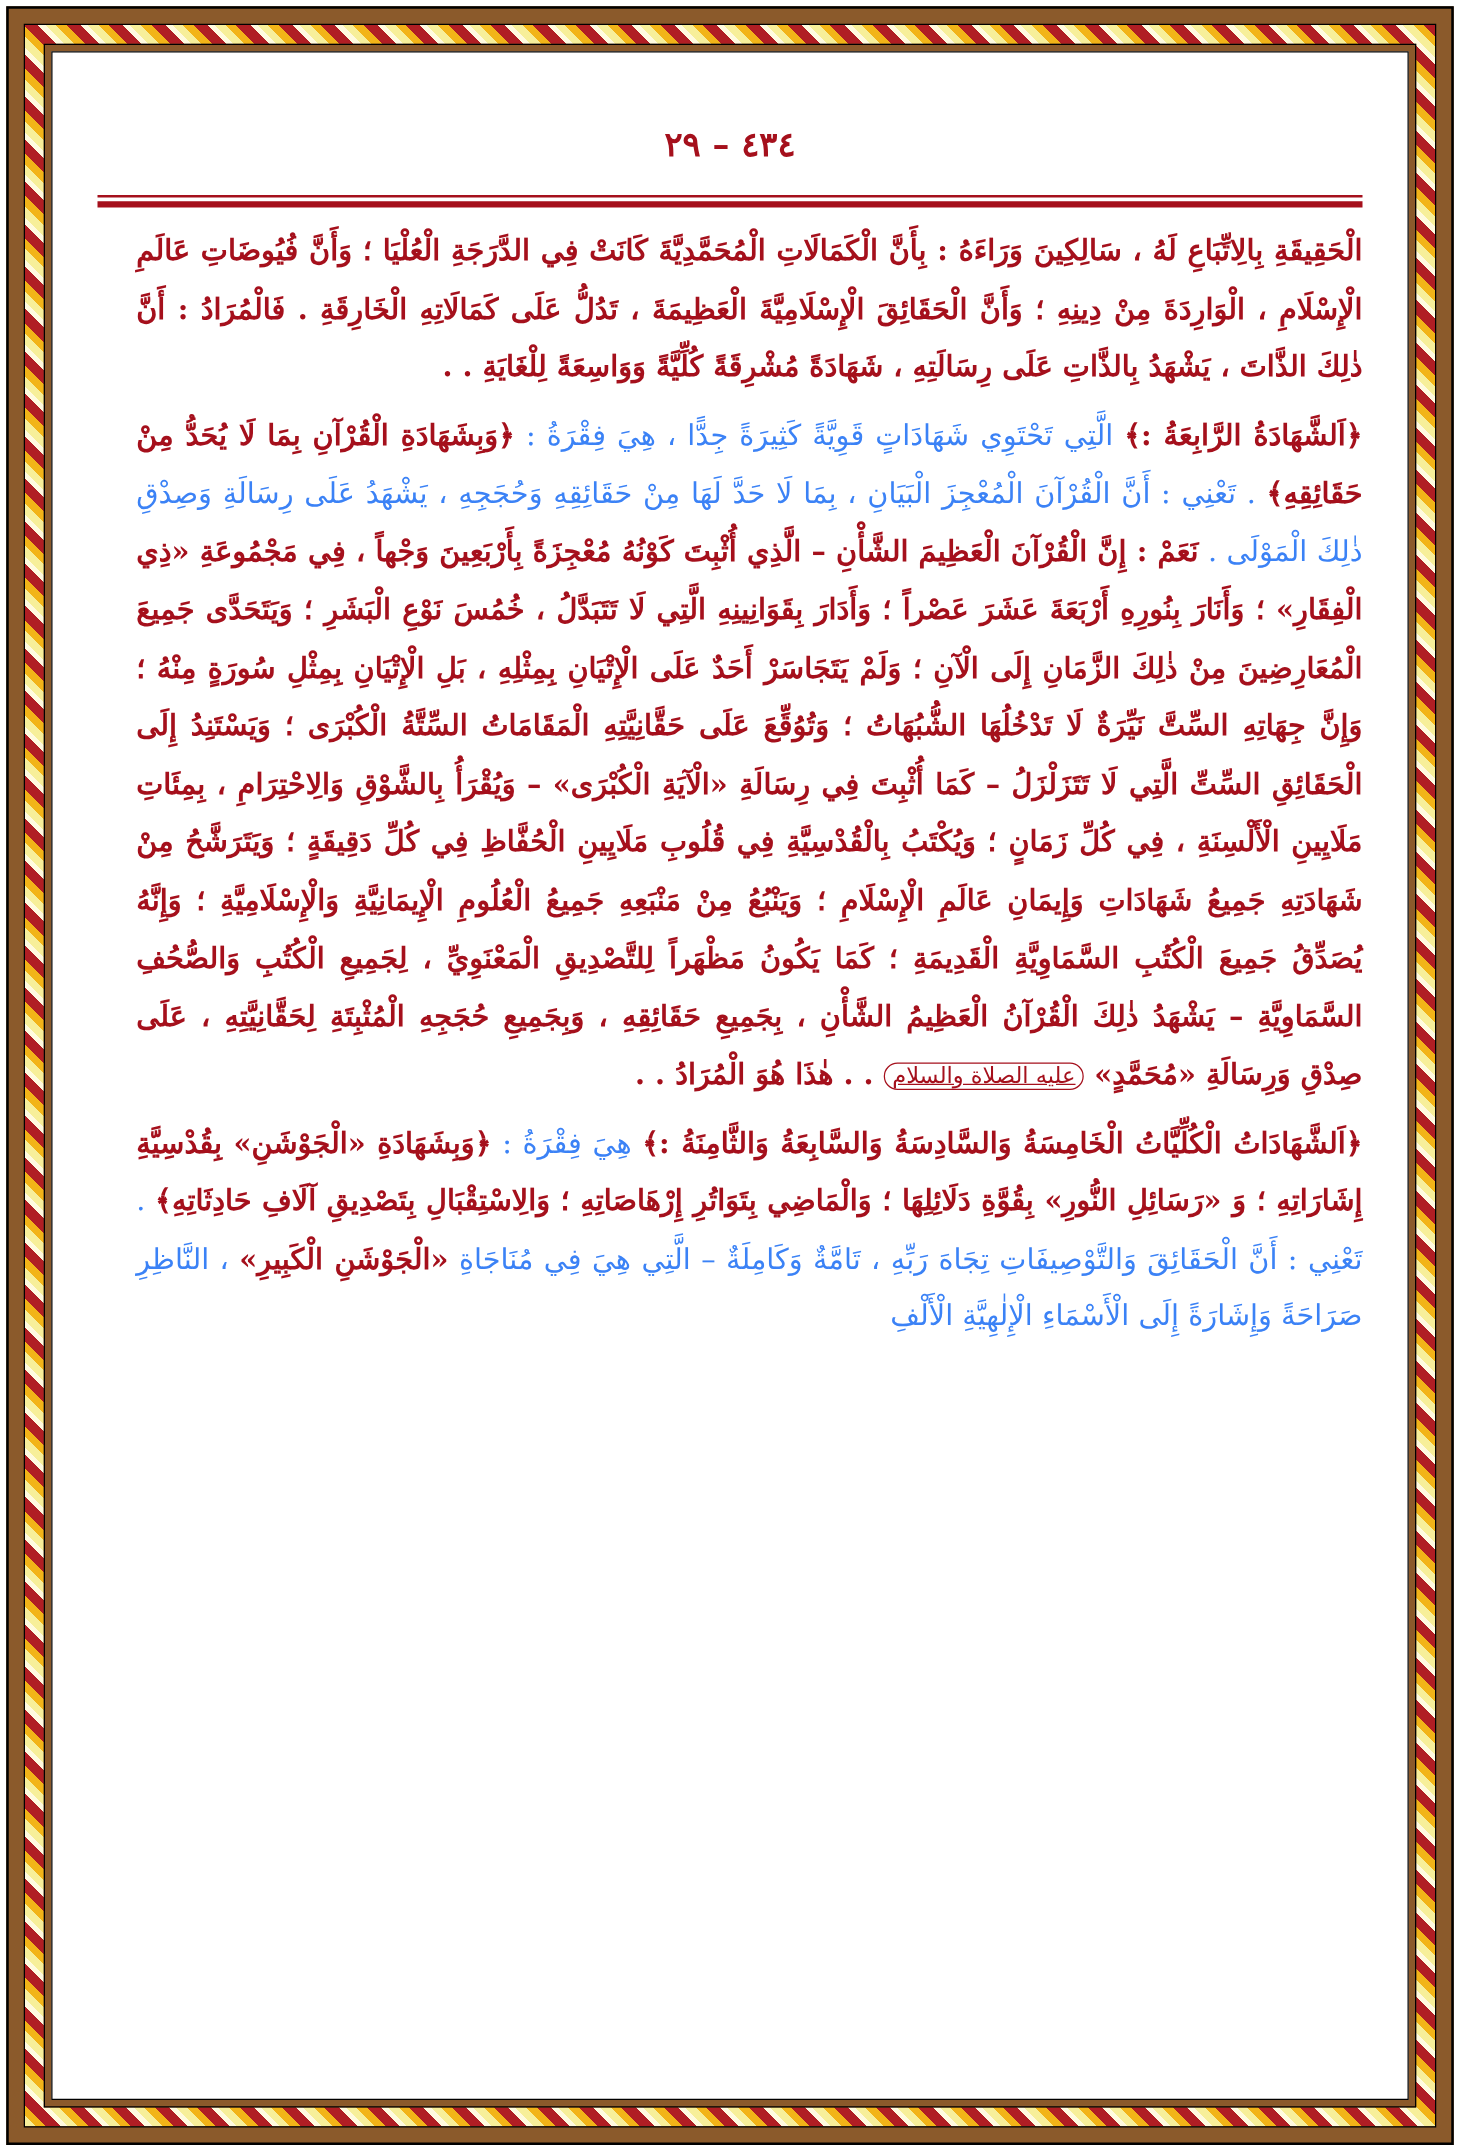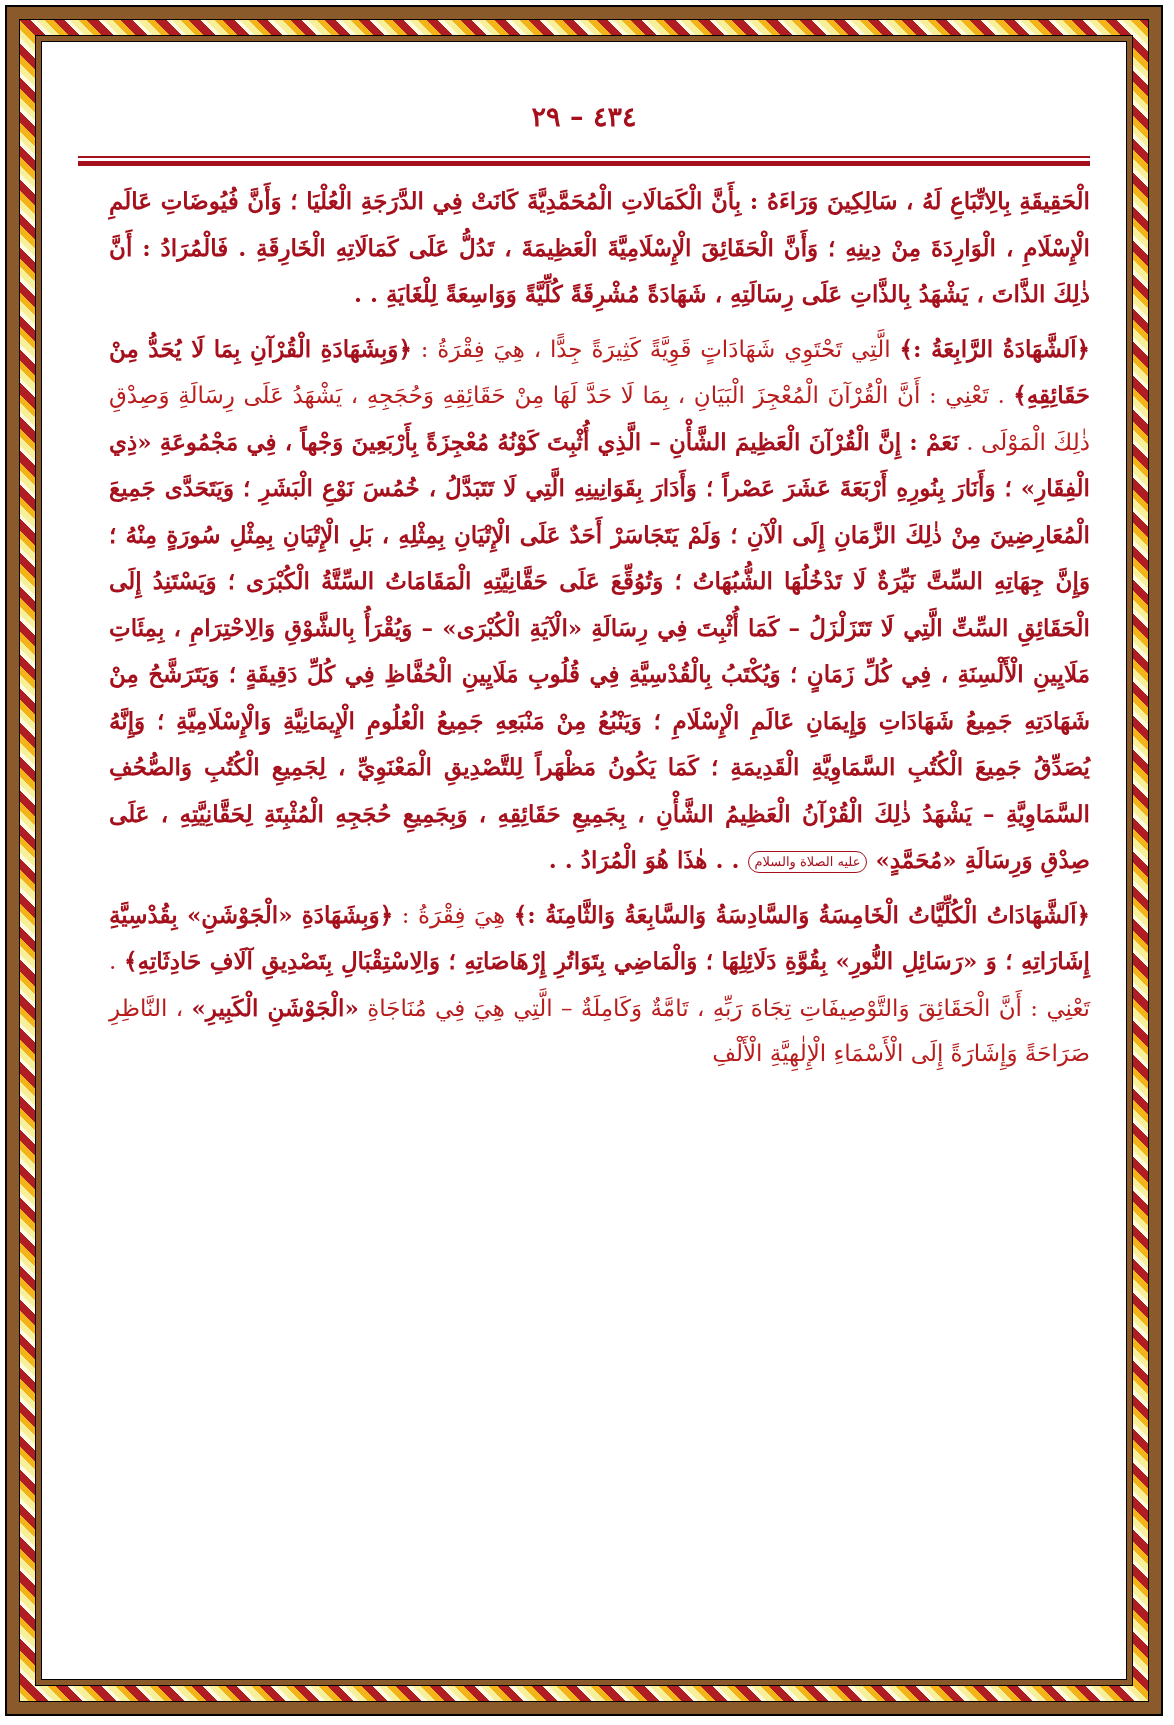--- a/index.html
+++ b/index.html
@@ -54,25 +54,25 @@
     position: absolute; left: 36px; right: 36px; top: 136px;
     direction: rtl; text-align: justify;
     font-family: "DejaVu Serif", serif;
     font-size: 23px;
     line-height: 45.5px;
     color: #000;
     margin-left: 31px;
   }
   .content p { margin: 0 0 8px 0; text-align: justify; text-align-last: right; }
   .red { color: #a5101c; font-weight: bold; }
-  .blk { color: #b91c1c; font-weight: normal; }
+  .blk { color: #3b82f6; font-weight: normal; }
   .salutation {
-    display: inline-block; font-size: 13px; color: #a5101c;
+    display: inline-block; font-size: 18px; color: #a5101c;
     border: 1px solid #a5101c; border-radius: 12px; padding: 0 6px;
-    line-height: 20px; vertical-align: middle;
+    line-height: 20px; vertical-align: middle; text-decoration: underline;
   }
 </style>
 </head>
 <body>
 
 <div class="frame-outer">
   <div class="frame-band"></div>
   <div class="frame-inner-border"></div>
   <div class="page">
 

